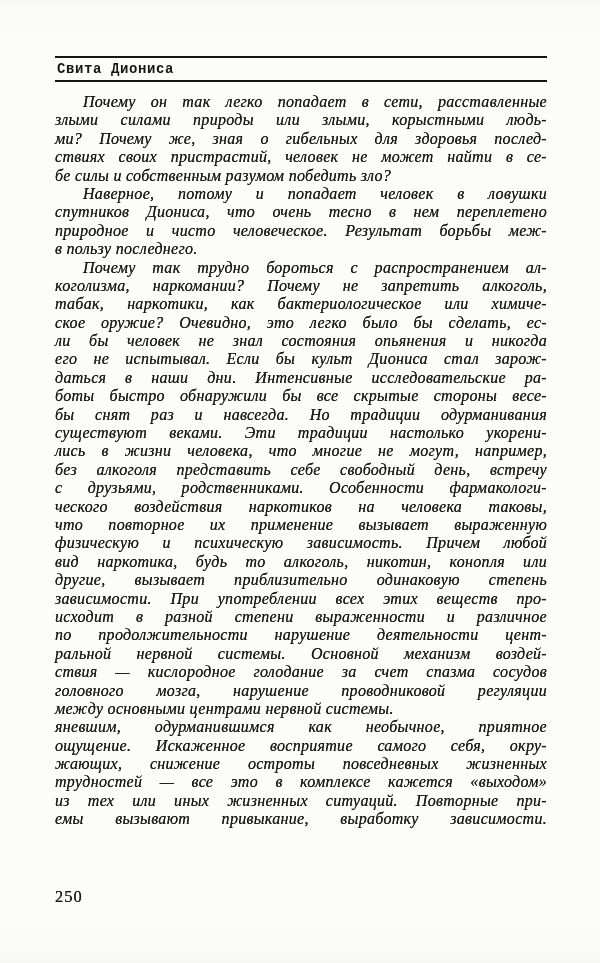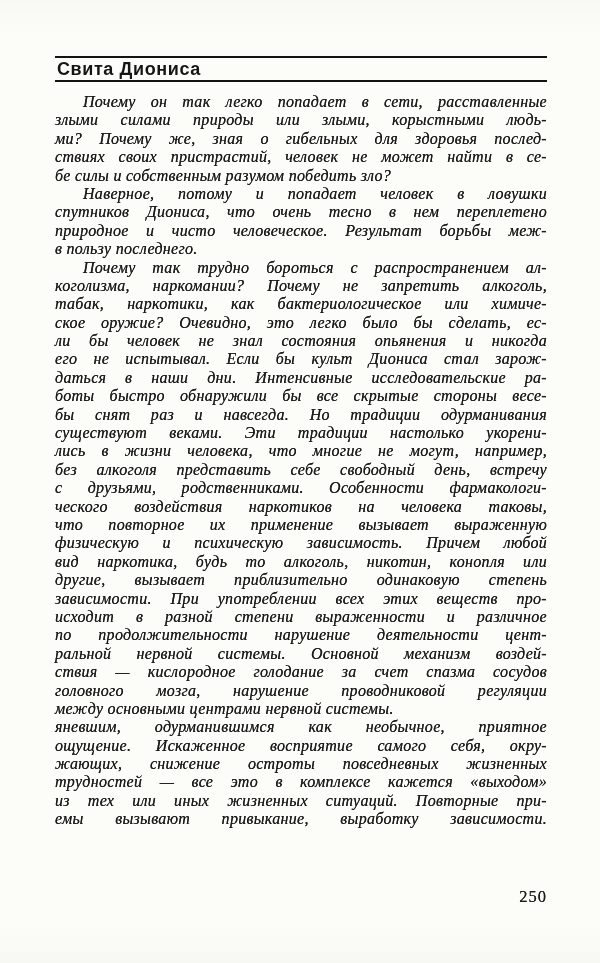--- a/index.html
+++ b/index.html
@@ -34,23 +34,23 @@
   }
   
   .running-head-block{
     top:56px;
   }
   .rule{
     height:2px;
     background:#141414;
   }
   .running-head{
-    font-family:Liberation Sans, sans-serif;
+    font-family:Liberation Mono, monospace;
     font-weight:bold;
-    font-size:18px;
+    font-size:14px;
     line-height:20px;
     letter-spacing:0.6px;
     padding:1px 0 1px 2px;
     color:#151515;
   }
   
   .body-text{
     top:93px;
   }
   .paragraph{
@@ -69,21 +69,21 @@
   }
   .line.first{
     padding-left:28px;
   }
   .line.flush-left{
     text-align-last:left;
   }
   
   .page-footer{
     top:887px;
-    text-align:right;
+    text-align:left;
   }
   .page-number{
     font-size:16.5px;
     letter-spacing:1px;
     text-shadow:0 0 0.4px var(--ink);
   }
 </style>
 </head>
 <body>
 

